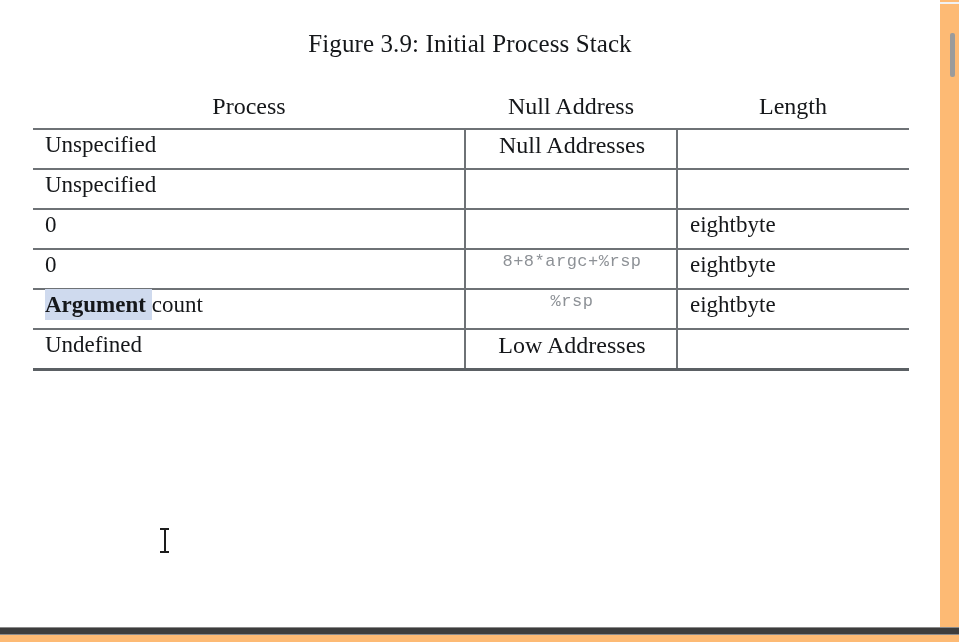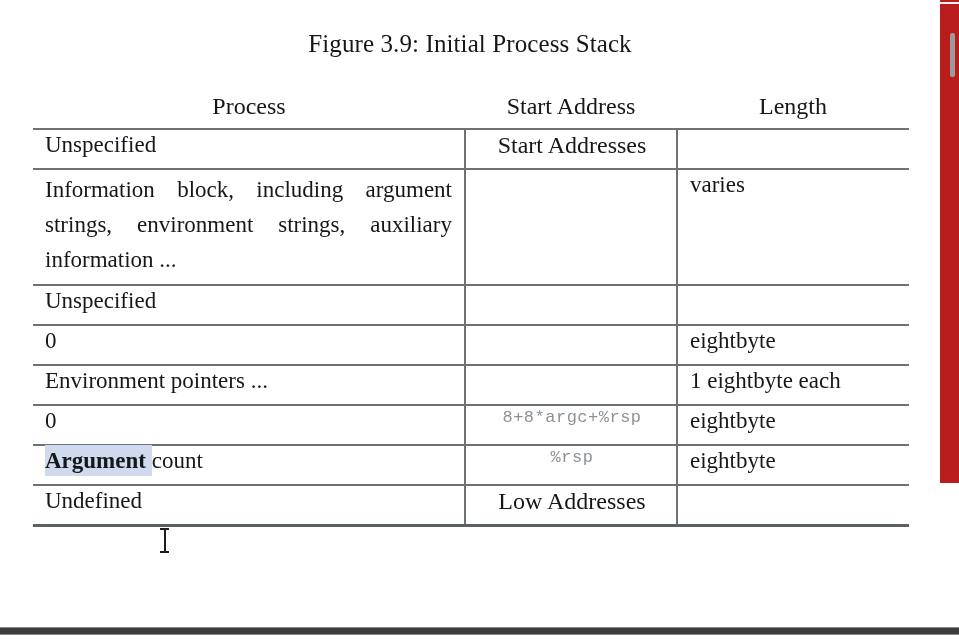--- a/index.html
+++ b/index.html
@@ -16,22 +16,22 @@
     color: #111111;
     position: relative;
     -webkit-font-smoothing: antialiased;
   }
 
   
   #viewer {
     position: absolute;
     left: 0; top: 0;
     width: 959px;
-    height: 483px;
-    background: #b91c1c;
+    height: 642px;
+    background: #fdba74;
   }
   #top-hairline {
     position: absolute;
     left: 0; top: 2px;
     width: 959px; height: 2px;
     background: #f0f1f3;
   }
   #bottom-bar {
     position: absolute;
     left: 0; top: 627px;
@@ -189,49 +189,38 @@
 
     <table id="stack-table">
       <colgroup>
         <col class="c-purpose">
         <col class="c-start">
         <col class="c-length">
       </colgroup>
       <thead>
         <tr>
           <th>Process</th>
-          <th>Start Address</th>
+          <th>Null Address</th>
           <th>Length</th>
         </tr>
       </thead>
       <tbody>
 
         <tr>
           <td class="col-purpose">
               <span class="cell-inner">Unspecified</span>
             </td>
           <td class="col-start">
-              <span class="cell-inner addr-serif">Start Addresses</span>
-            </td>
-          <td class="col-length">
-              <span class="cell-inner empty"></span>
-            </td>
-        </tr>
-
-        <tr>
-          <td class="col-purpose">
-              <span class="para">Information block, including argument strings, environment strings, auxiliary information ...</span>
-            </td>
-          <td class="col-start">
-              <span class="cell-inner empty"></span>
-            </td>
-          <td class="col-length">
-              <span class="cell-inner">varies</span>
-            </td>
-        </tr>
+              <span class="cell-inner addr-serif">Null Addresses</span>
+            </td>
+          <td class="col-length">
+              <span class="cell-inner empty"></span>
+            </td>
+        </tr>
+
 
         <tr>
           <td class="col-purpose">
               <span class="cell-inner">Unspecified</span>
             </td>
           <td class="col-start">
               <span class="cell-inner empty"></span>
             </td>
           <td class="col-length">
               <span class="cell-inner empty"></span>
@@ -245,31 +234,20 @@
               <span class="cell-inner">0</span>
             </td>
           <td class="col-start">
               <span class="cell-inner empty"></span>
             </td>
           <td class="col-length">
               <span class="cell-inner">eightbyte</span>
             </td>
         </tr>
 
-        <tr>
-          <td class="col-purpose">
-              <span class="cell-inner">Environment pointers ...</span>
-            </td>
-          <td class="col-start">
-              <span class="cell-inner empty"></span>
-            </td>
-          <td class="col-length">
-              <span class="cell-inner">1 eightbyte each</span>
-            </td>
-        </tr>
 
         <tr>
           <td class="col-purpose">
               <span class="cell-inner">0</span>
             </td>
           <td class="col-start">
               <span class="cell-inner mono">8+8*argc+%rsp</span>
             </td>
           <td class="col-length">
               <span class="cell-inner">eightbyte</span>

